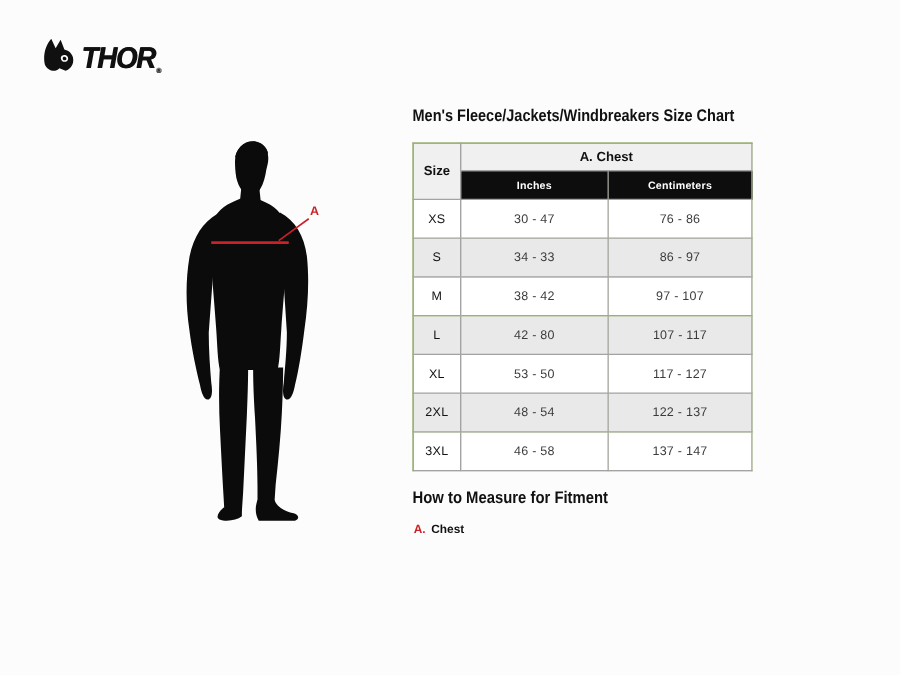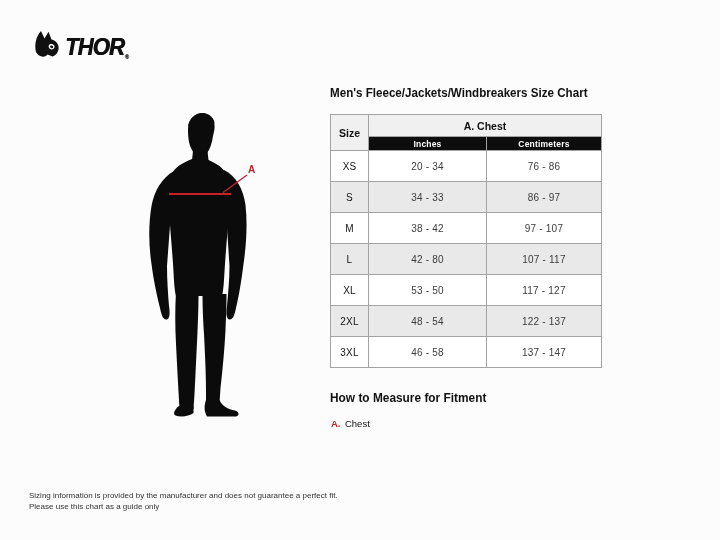--- a/index.html
+++ b/index.html
@@ -42,40 +42,40 @@
   table.size-table {
     position: absolute; left: 330px; top: 114px;
     border-collapse: collapse; table-layout: fixed;
     background: #84cc16;
   }
   .size-table td, .size-table th { border: 1px solid #a3a3a3; text-align: center; vertical-align: middle; }
   .col-size { width: 38px; }
   .col-in   { width: 118px; }
   .col-cm   { width: 115px; }
   .hdr-row1 { height: 22px; }
-  .hdr-row2 { height: 14px; }
+  .hdr-row2 { height: 23px; }
   .size-table .hdr-cell {
     background: #f0f0f0; font-size: 10.5px; font-weight: bold; color: #111;
   }
   .size-table .sub-cell {
     background: #0d0d0d; color: #fff; font-size: 8.5px; font-weight: bold; letter-spacing: 0.2px;
   }
   .size-table tr.data-row { height: 31px; }
   .size-table tr.data-row td { font-size: 10px; color: #3c3c3c; font-weight: normal; letter-spacing: 0.2px; background: #fff; }
   .size-table tr.data-row td.size-cell { color: #141414; font-size: 10px; }
   .size-table tr.alt td { background: #e9e9e9; }
 
   .measure-heading {
     position: absolute; left: 330px; top: 390px;
     font-size: 13.5px; font-weight: bold; color: #111;
     white-space: nowrap; transform: scaleX(0.88); transform-origin: 0 0;
   }
   .measure-item { position: absolute; left: 331px; top: 413px; width: 280px; }
   .measure-key { color: #cb2027; font-weight: bold; font-size: 9.5px; }
-  .measure-name { color: #111; font-weight: normal; font-size: 9.5px; }
+  .measure-name { color: #111; font-weight: bold; font-size: 9.5px; }
   .measure-desc { margin-top: 3px; color: #2e2e2e; font-size: 9.5px; }
 
   
   .disclaimer {
     position: absolute; left: 29px; top: 491px;
     font-size: 8px; color: #333; line-height: 10.5px;
   }
 </style>
 </head>
 <body>
@@ -155,21 +155,21 @@
       <tr class="hdr-row1">
         <td class="hdr-cell" rowspan="2">Size</td>
         <td class="hdr-cell" colspan="2">A. Chest</td>
       </tr>
       <tr class="hdr-row2">
         <td class="sub-cell">Inches</td>
         <td class="sub-cell">Centimeters</td>
       </tr>
       <tr class="data-row">
         <td class="size-cell">XS</td>
-        <td>20 - 34</td>
+        <td>30 - 47</td>
         <td>76 - 86</td>
       </tr>
       <tr class="data-row alt">
         <td class="size-cell">S</td>
         <td>34 - 33</td>
         <td>86 - 97</td>
       </tr>
       <tr class="data-row">
         <td class="size-cell">M</td>
         <td>38 - 42</td>
@@ -199,18 +199,14 @@
   </table>
 
   <div class="measure-heading">How to Measure for Fitment</div>
   <div class="measure-item">
     <div>
       <span class="measure-key">A.</span>
       <span class="measure-name">Chest</span>
     </div>
   </div>
 
-  <div class="disclaimer">
-    <div>Sizing information is provided by the manufacturer and does not guarantee a perfect fit.</div>
-    <div>Please use this chart as a guide only</div>
-  </div>
 
 </div>
 
 </body></html>

